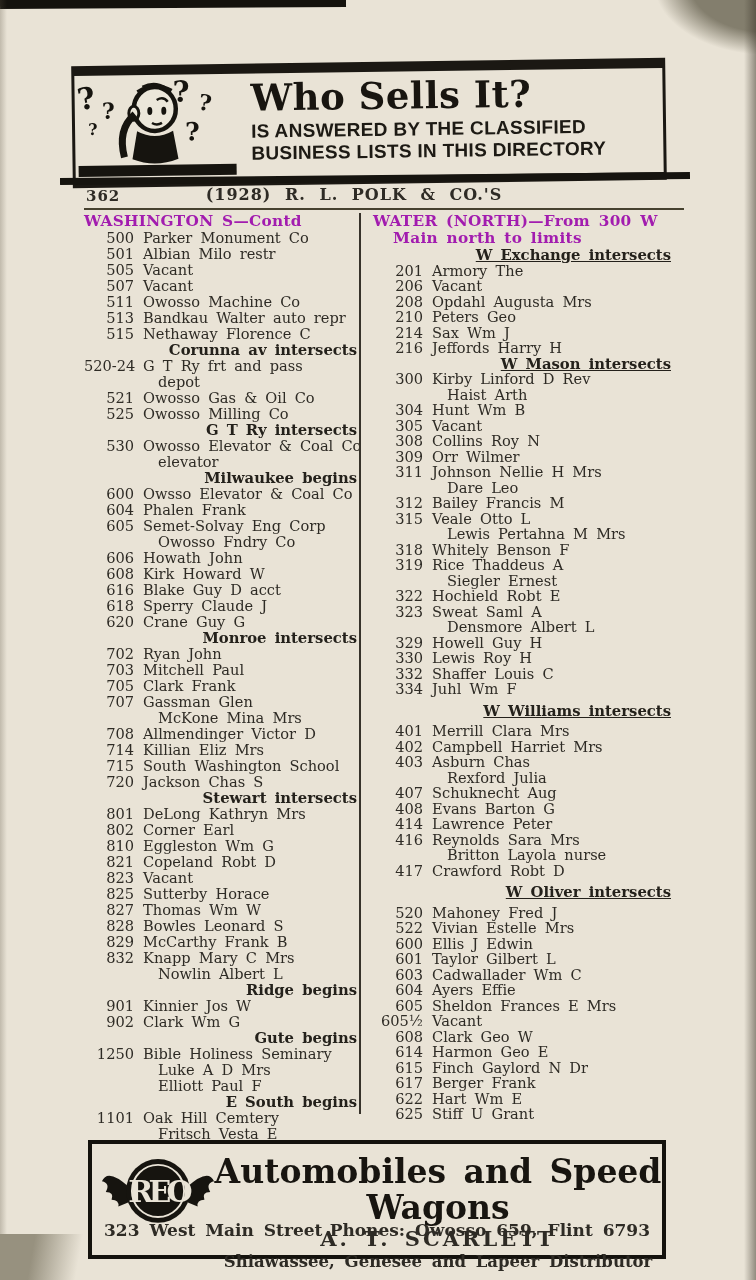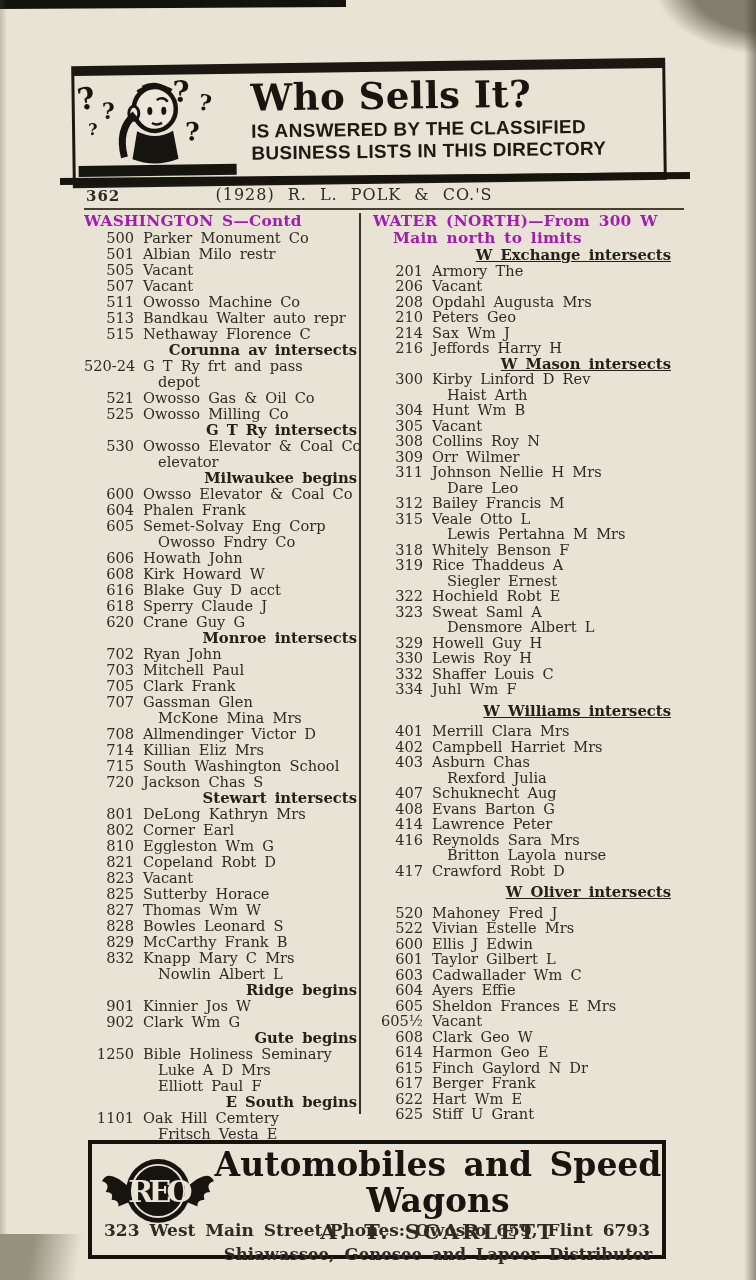--- a/index.html
+++ b/index.html
@@ -35,21 +35,21 @@
   .q6{left:13px;top:46px;font-size:16px;}
   .topad-text{flex:1;padding:4px 4px 0 8px;}
   .topad-title{font-size:37px;font-weight:bold;color:#181510;letter-spacing:0.5px;line-height:40px;}
   .topad-line{font-family:"Liberation Sans","DejaVu Sans",sans-serif;font-weight:bold;font-size:19px;line-height:21.5px;color:#1d1a14;letter-spacing:0.3px;}
   .topad-line.first{margin-top:3px;}
   .thick-rule{position:absolute;left:60px;top:175px;width:630px;height:7px;background:#16140f;transform:rotate(-0.55deg);}
 
   
   .running-head{position:absolute;left:84px;top:184px;width:600px;height:24px;border-bottom:2px solid #46412f;}
   .pageno{position:absolute;left:2px;top:3px;font-size:15px;font-weight:bold;letter-spacing:1px;}
-  .headtext{position:absolute;left:0;right:0;top:1px;text-align:center;font-size:16px;word-spacing:7px;letter-spacing:1px;transform:translateX(-30px);}
+  .headtext{position:absolute;left:0;right:0;top:1px;text-align:center;font-size:16px;word-spacing:7px;letter-spacing:1px;transform:translateX(-30px);font-weight:bold;}
 
   
   .listing{position:absolute;left:84px;top:213px;width:601px;display:flex;}
   .vdiv{width:2px;background:#36322a;height:901px;flex:0 0 auto;}
   .col{flex:0 0 auto;}
   .col-left{width:275px;}
   .col-right{width:312px;padding-left:12px;box-sizing:border-box;}
   .col-head{font-weight:bold;font-size:15.3px;line-height:17px;color:#a21caf;letter-spacing:0.3px;word-spacing:3px;}
   .col-head .head-cont{padding-left:20px;}
   .row{font-size:14.6px;line-height:16px;word-spacing:3.5px;white-space:nowrap;}
@@ -57,21 +57,21 @@
   .num{display:inline-block;width:50px;text-align:right;margin-right:9px;}
   .row.cont{padding-left:74px;}
   .cross{font-weight:bold;font-size:14.8px;line-height:16px;color:#24211b;text-align:right;padding-right:2px;word-spacing:3px;}
   .col-right .cross{line-height:15.5px;text-decoration:underline;}
   .cross.spaced{margin-top:6px;margin-bottom:5px;}
 
   
   .bottomad{position:absolute;left:88px;top:1140px;width:578px;height:119px;border:4px solid #14120d;box-sizing:border-box;}
   .reo-logo{position:absolute;left:8px;top:4px;width:116px;height:84px;}
   .ad-text{margin-left:122px;text-align:center;}
-  .ad-headline{font-size:33px;font-weight:bold;color:#181510;line-height:36px;margin-top:3px;word-spacing:6px;}
+  .ad-headline{font-size:33px;font-weight:bold;color:#181510;line-height:36px;margin-top:10px;word-spacing:6px;}
   .ad-name{font-size:21px;font-weight:bold;letter-spacing:3px;line-height:24px;margin-top:1px;word-spacing:4px;}
   .ad-dist{font-size:16.5px;font-weight:bold;line-height:19px;margin-top:1px;word-spacing:4px;}
   .ad-bottomrow{position:absolute;left:12px;right:12px;bottom:15px;display:flex;justify-content:space-between;font-size:17px;font-weight:bold;word-spacing:4px;}
 </style>
 </head>
 <body>
 
 <div class="photo">
   <div class="edge-top-bar"></div>
   <div class="edge-tr"></div>

